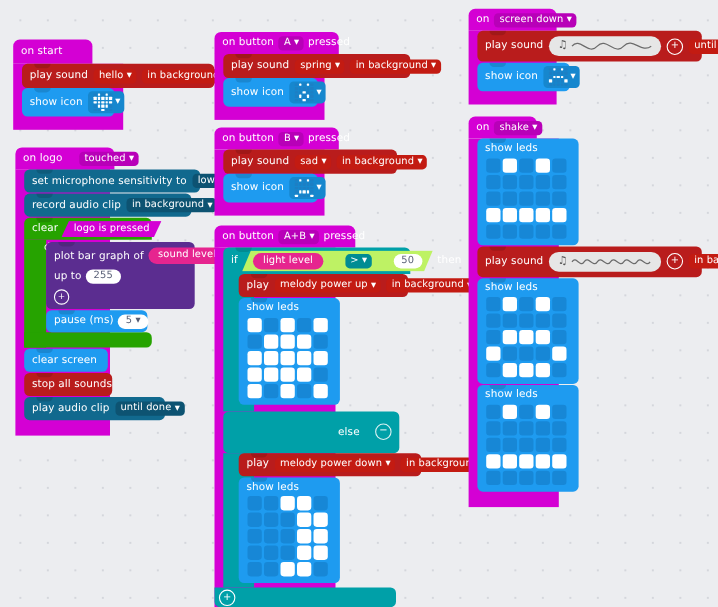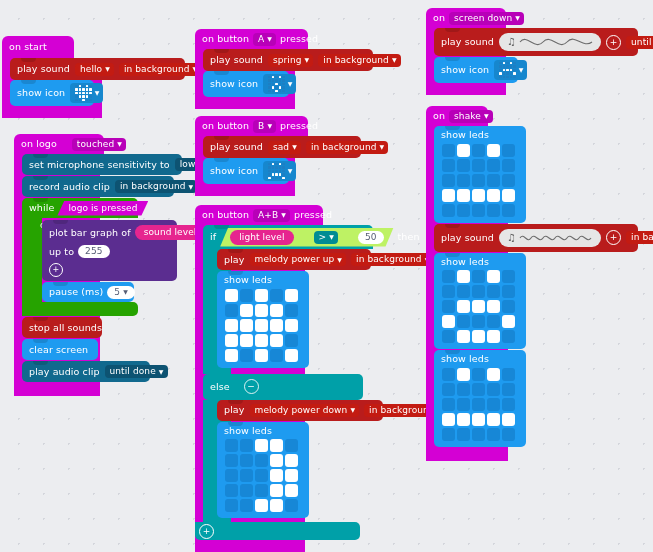--- a/index.html
+++ b/index.html
@@ -118,21 +118,21 @@
     width:12px;height:12px;border-radius:50%;border:1.5px solid #fff;
     display:inline-flex;align-items:center;justify-content:center;
     font-size:8px;color:#fff;
   }
 </style>
 </head>
 <body>
 
 <div class="canvas">
 
-  <div class="stack" style="left:2px;top:36px;text-align:right;">
+  <div class="stack" style="left:12px;top:36px;text-align:right;">
     <div class="blk hat" style="width:72px;height:22px;border-radius:6px 6px 0 0;">
       <div class="row">
           <span class="lbl">on start</span>
         </div>
     </div>
     <div style="background:#d400d4;width:100px;padding:0 0 0 8px;box-sizing:border-box;">
       <div class="blk music" style="width:175px;height:22px;">
         <div class="notch"></div>
         <div class="row">
           <span class="lbl">play sound</span>
@@ -217,21 +217,21 @@
             <span>in background</span>
               <span class="car">▼</span>
           </span>
         </div>
       </div>
 
       <div style="position:relative;margin-top:1px;">
         <div class="blk loop" style="width:116px;height:20px;border-radius:5px 5px 0 0;">
           <div class="notch"></div>
           <div class="row" style="gap:3px;">
-            <span class="lbl">while</span>
+            <span class="lbl">clear</span>
             <span class="hex"><span>logo is pressed</span></span>
           </div>
         </div>
         <div style="background:#26a300;width:20px;padding-top:2px;">
           <div style="position:absolute;left:18px;top:22px;font-size:9px;color:#fff;">do</div>
           <div style="margin-left:20px;">
             <div class="blk purple" style="width:135px;min-height:48px;border-radius:5px;flex-direction:column;align-items:flex-start;padding:5px 0 4px 0;">
               <div class="notch" style="left:11px;top:0;"></div>
               <div class="row" style="gap:4px;">
                 <span class="lbl">plot bar graph of</span>
@@ -257,30 +257,30 @@
                   <span>5</span>
                     <span class="car">▼</span>
                 </span>
               </div>
             </div>
           </div>
           <div style="height:14px;background:#26a300;width:116px;border-radius:0 5px 5px 0;"></div>
         </div>
       </div>
 
+      <div class="blk led" style="width:76px;height:21px;margin-top:1px;">
+        <div class="notch"></div>
+        <div class="row">
+            <span class="lbl">clear screen</span>
+          </div>
+      </div>
       <div class="blk music" style="width:80px;height:21px;margin-top:1px;">
         <div class="notch"></div>
         <div class="row">
             <span class="lbl">stop all sounds</span>
-          </div>
-      </div>
-      <div class="blk led" style="width:76px;height:21px;margin-top:1px;">
-        <div class="notch"></div>
-        <div class="row">
-            <span class="lbl">clear screen</span>
           </div>
       </div>
       <div class="blk audio" style="width:128px;height:21px;margin-top:1px;">
         <div class="notch"></div>
         <div class="row">
           <span class="lbl">play audio clip</span>
           <span class="dd dd-audio">
             <span>until done</span>
               <span class="car">▼</span>
           </span>
@@ -501,21 +501,21 @@
                 <div class="px"></div>
                 <div class="px on"></div>
                 <div class="px"></div>
                 <div class="px on"></div>
               </div>
           </div>
         </div>
         <div style="height:6px;"></div>
       </div>
 
-      <div class="blk logic" style="width:160px;height:26px;justify-content:flex-start;">
+      <div class="blk logic" style="width:160px;height:38px;justify-content:flex-end;">
         <div class="row">
             <span class="lbl">else</span>
           </div>
         <div class="row">
             <span class="minusc">−</span>
           </div>
       </div>
       <div style="background:#00a0a8;width:14px;padding-left:14px;box-sizing:content-box;">
         <div class="blk music" style="width:166px;height:21px;">
           <div class="notch"></div>

